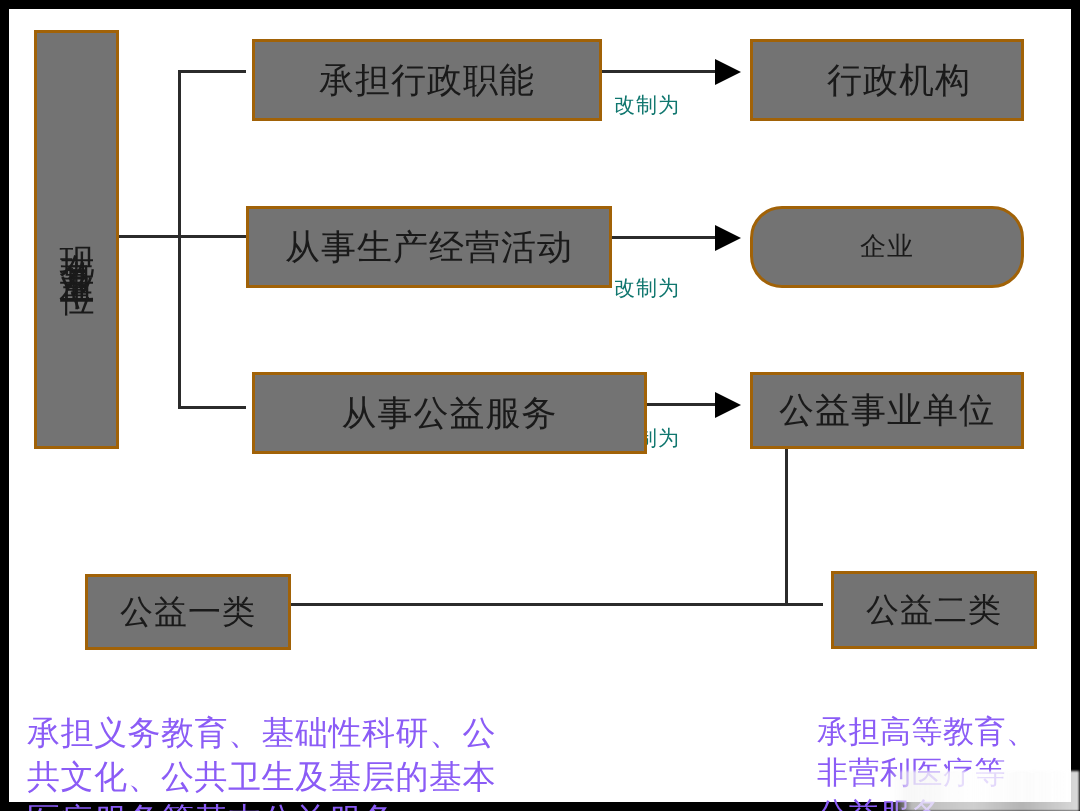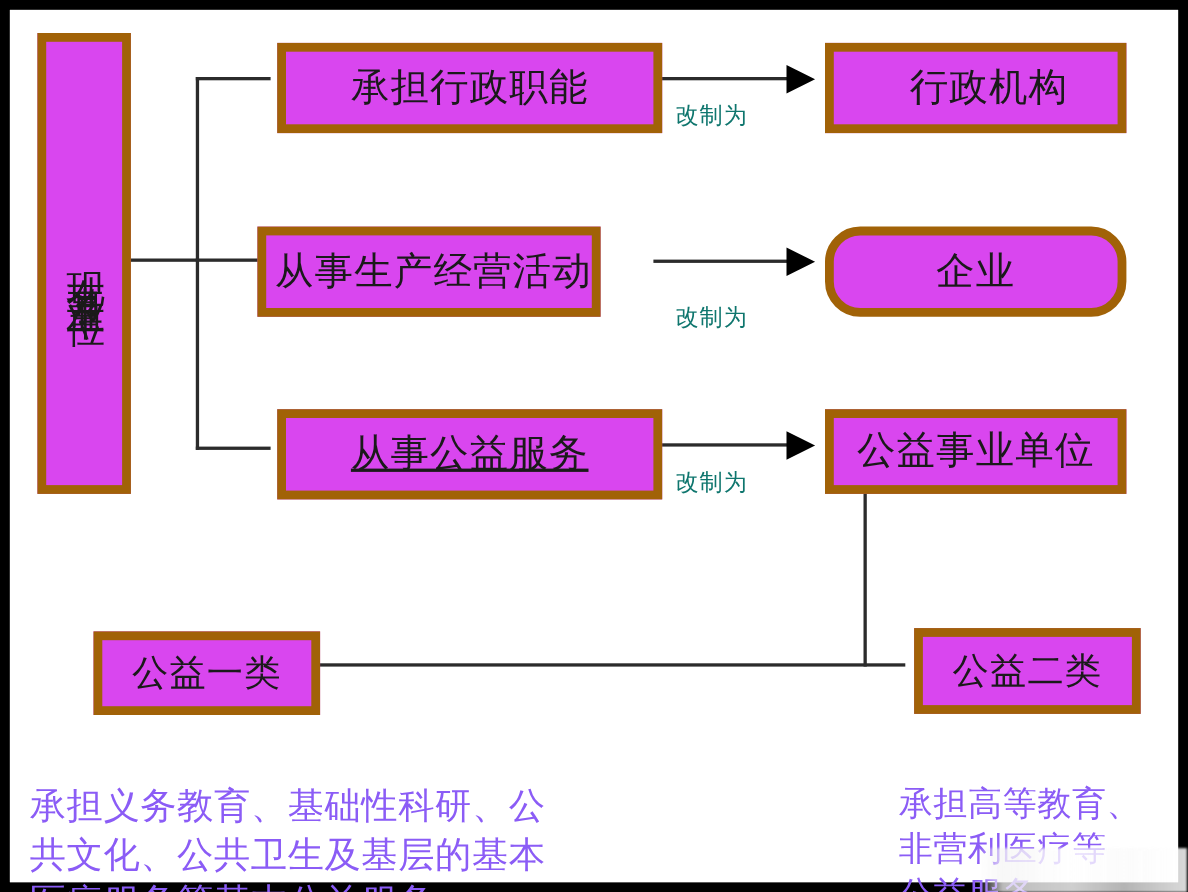--- a/index.html
+++ b/index.html
@@ -33,22 +33,22 @@
     left: 9px;
     top: 9px;
     width: 1062px;
     height: 793px;
     background: #ffffff;
   }
 
   .node {
     position: absolute;
     box-sizing: border-box;
-    border: 8px solid #a16207;
-    background: #d946ef;
+    border: 3px solid #a16207;
+    background: #737373;
     display: flex;
     align-items: center;
     justify-content: center;
     color: #1a1a1a;
     font-weight: 400;
     line-height: 1.05;
     z-index: 5;
   }
   .node-label {
     white-space: nowrap;
@@ -64,29 +64,29 @@
     font-size: 35px;
   }
   #node-root .node-label {
     writing-mode: vertical-rl;
     text-orientation: upright;
     letter-spacing: 7px;
     line-height: 1;
   }
 
   #node-branch-1 { left: 243px; top: 30px;  width: 350px; height: 82px; font-size: 35px; }
-  #node-branch-2 { left: 225px; top: 197px; width: 312px; height: 82px; font-size: 35px; justify-content: flex-end; }
-  #node-branch-3 { left: 243px; top: 363px; width: 350px; height: 82px; font-size: 35px; text-decoration: underline; }
+  #node-branch-2 { left: 237px; top: 197px; width: 366px; height: 82px; font-size: 35px; }
+  #node-branch-3 { left: 243px; top: 363px; width: 395px; height: 82px; font-size: 35px; }
 
   #node-result-1 { left: 741px; top: 30px;  width: 274px; height: 82px; font-size: 35px; padding-left: 24px; }
-  #node-result-2 { left: 741px; top: 197px; width: 274px; height: 82px; font-size: 35px; border-radius: 32px; }
+  #node-result-2 { left: 741px; top: 197px; width: 274px; height: 82px; font-size: 26px; border-radius: 32px; }
   #node-result-3 { left: 741px; top: 363px; width: 274px; height: 77px; font-size: 35px; }
 
   #node-class-1 { left: 76px;  top: 565px; width: 206px; height: 76px; font-size: 33px; text-align: right; }
-  #node-class-2 { left: 822px; top: 562px; width: 206px; height: 78px; font-size: 33px; }
+  #node-class-2 { left: 822px; top: 562px; width: 206px; height: 78px; font-size: 33px; font-family: Liberation Serif, serif; }
 
   
   .line {
     position: absolute;
     background: #2b2b2b;
     z-index: 2;
   }
 
   
   .arrow-head {

